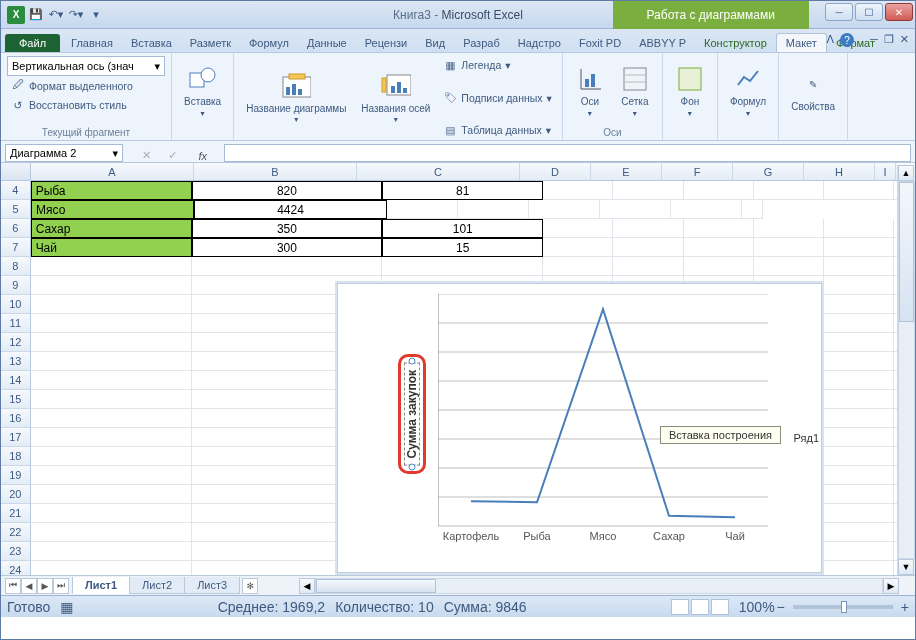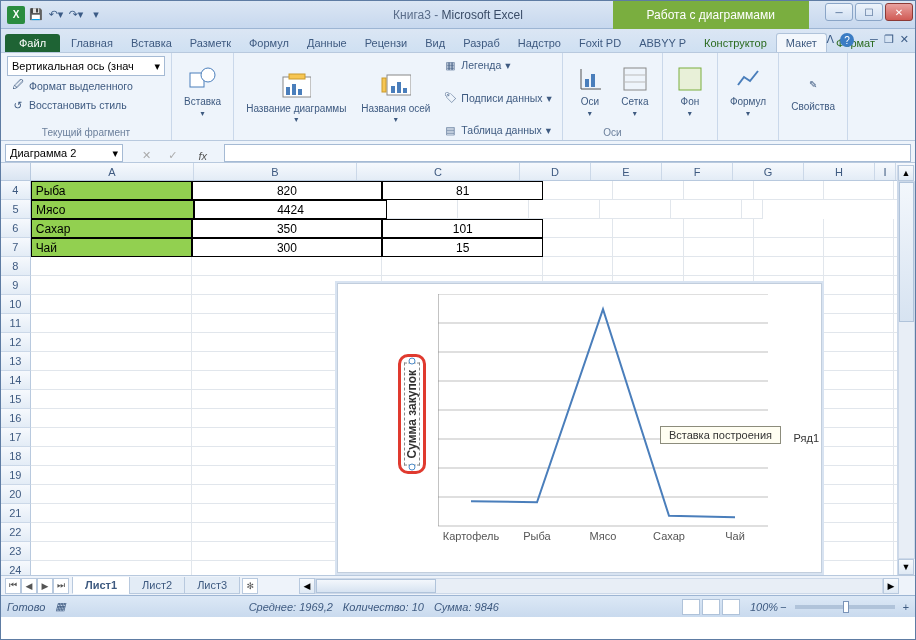--- a/index.html
+++ b/index.html
@@ -77,21 +77,21 @@
 .navbtns { display:flex; gap:0; padding:0 4px; }
 .navbtn { width:16px; height:16px; border:1px solid #b8c9de; background:#fff; font-size:9px; display:flex; align-items:center; justify-content:center; color:#555; }
 .stab { padding:2px 12px; font-size:11px; color:#3e5a80; background:#e3ecf6; border:1px solid #b8c9de; border-top:none; margin-left:-1px; }
 .stab.active { background:#fff; font-weight:bold; border-bottom:1px solid #fff; }
 .hscroll { position:absolute; right:16px; top:2px; width:600px; height:16px; background:#eef3fa; display:flex; }
 .sbtn { width:16px; height:16px; background:linear-gradient(#f7fafd,#dfe9f4); border:1px solid #b8c9de; font-size:9px; display:flex; align-items:center; justify-content:center; }
 .strack { flex:1; background:#e8eef6; border:1px solid #cdd9e9; position:relative; }
 .sthumb { position:absolute; left:0; top:0; width:120px; height:100%; background:linear-gradient(#f3f7fc,#d7e3f1); border:1px solid #b0c3da; }
 
 
-.statusbar { height:22px; background:linear-gradient(#dce8f6,#c9daee); border-top:1px solid #9db5d3; display:flex; align-items:center; font-size:11px; color:#3e5a80; padding:0 6px; justify-content:space-between;font-style:italic; }
+.statusbar { height:22px; background:linear-gradient(#dce8f6,#c9daee); border-top:1px solid #9db5d3; display:flex; align-items:center; font-size:14px; color:#3e5a80; padding:0 6px; justify-content:space-between; }
 .statusbar .stats { display:flex; gap:10px; }
 .statusbar .views { display:flex; gap:2px; align-items:center; }
 .vbtn { width:18px; height:16px; border:1px solid #b0c3da; background:#fff; }
 .zoom-slider { width:100px; height:4px; background:#b0c3da; margin:0 6px; position:relative; }
 .zoom-slider .thumb { position:absolute; left:48px; top:-4px; width:6px; height:12px; background:#fff; border:1px solid #7a94b8; }
 
 .vscroll { position:absolute; right:0; top:164px; width:18px; height:410px; background:#eef3fa; border-left:1px solid #cdd9e9; display:flex; flex-direction:column; }
 .vscroll .strack { flex:1; position:relative; }
 .vscroll .sthumb { top:0; left:0; width:100%; height:140px; }
 </style>

